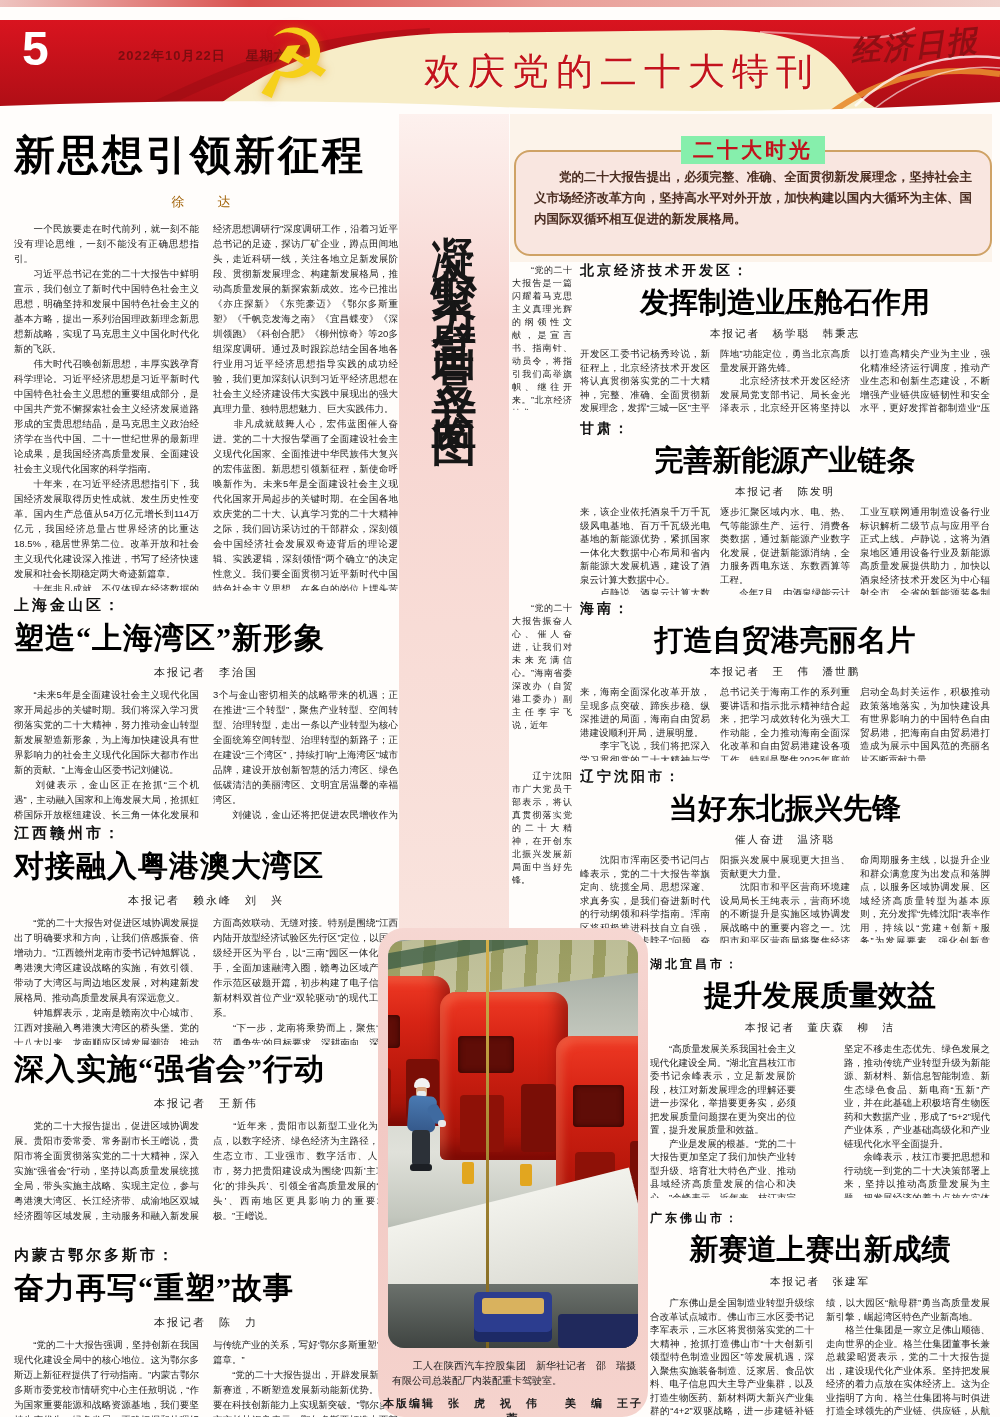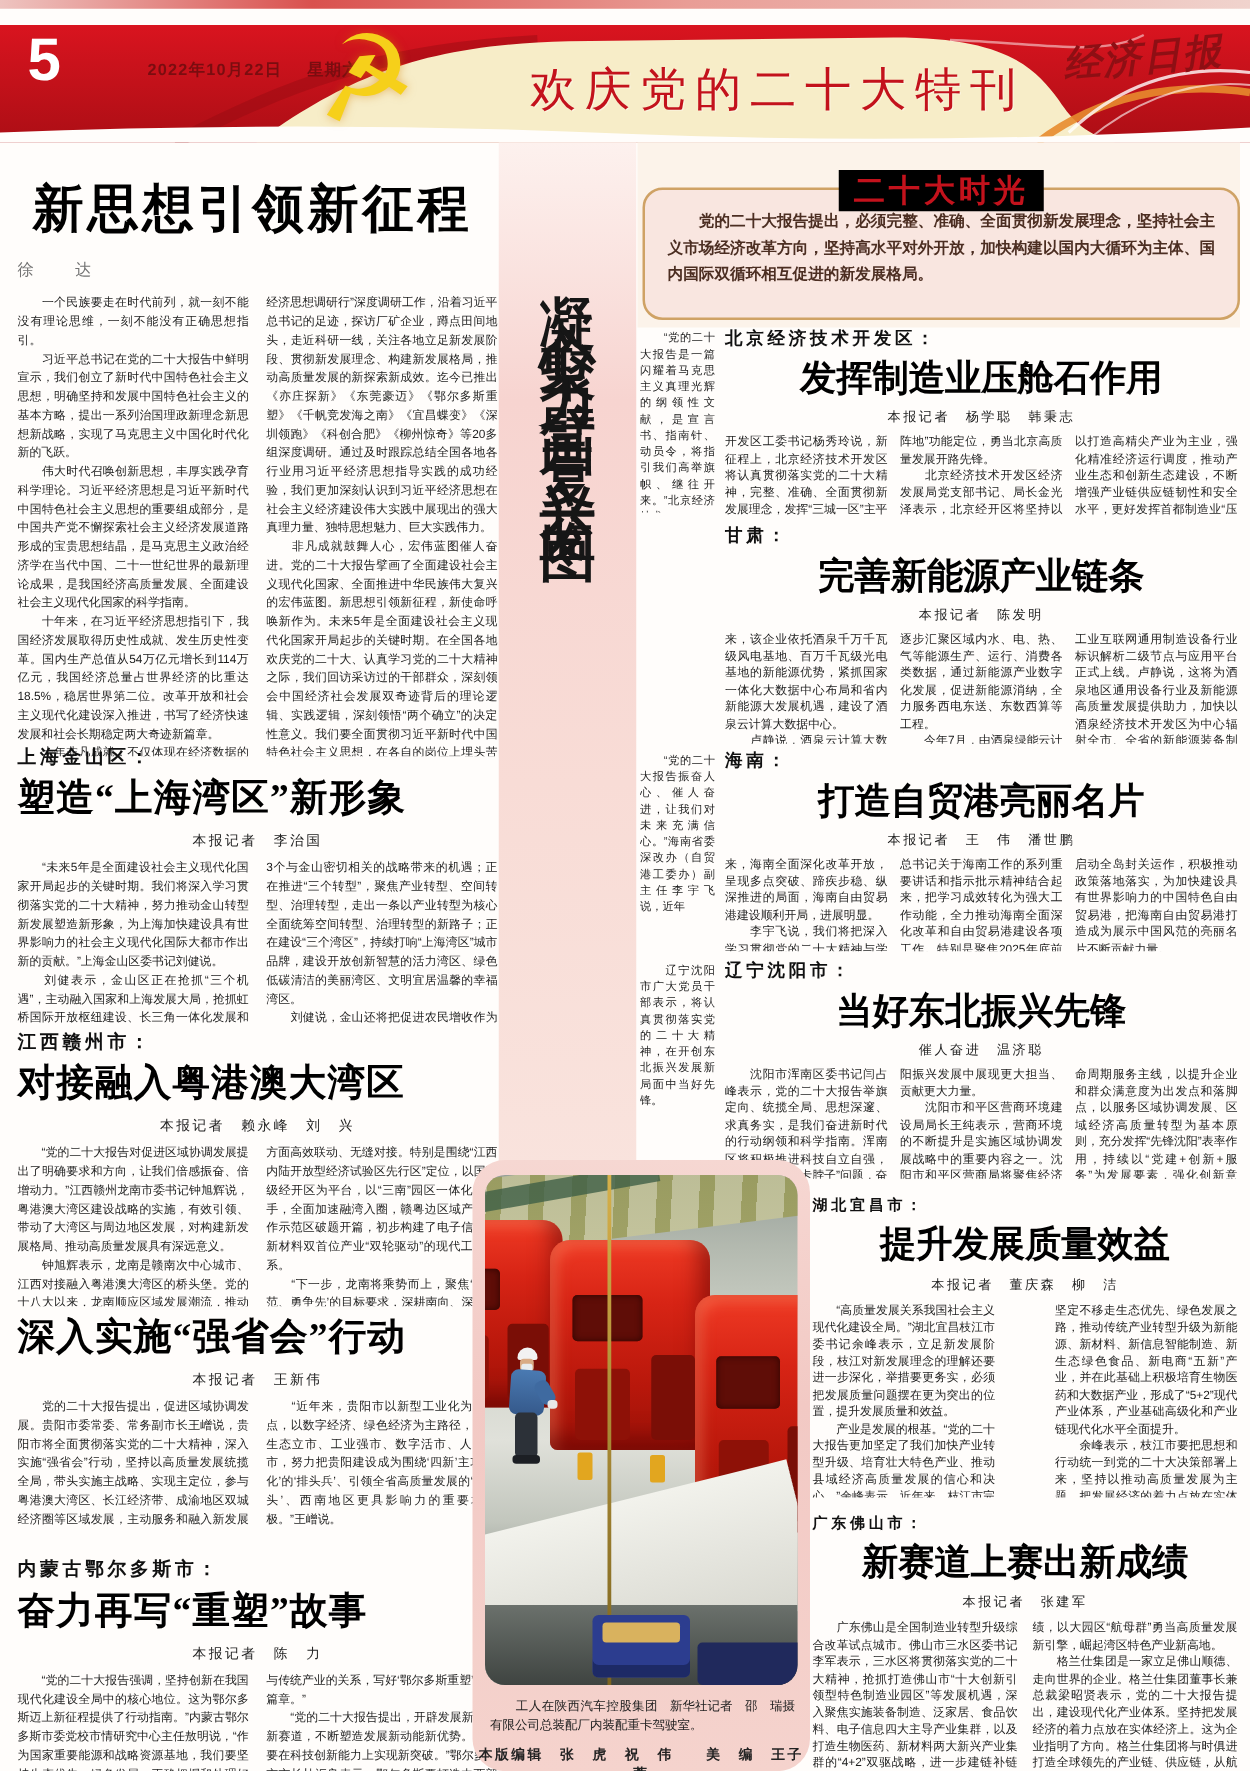--- a/index.html
+++ b/index.html
@@ -24,43 +24,43 @@
             transform:rotate(-5deg);letter-spacing:2px;}
 
   
   .kicker{font-size:15px;font-weight:bold;letter-spacing:3px;color:#111;}
   h2,h3{font-family:"Liberation Serif","DejaVu Serif",serif;color:#000;}
   .byline{text-align:center;font-size:11px;color:#222;letter-spacing:2px;}
   .col{flex:1;font-size:9.5px;line-height:15px;text-align:justify;overflow:hidden;white-space:pre-wrap;color:#1d1d1d;}
 
   
   .lead-art{position:absolute;left:14px;top:128px;width:384px;}
-  .lead-art h2{margin:12px;font-size:41px;font-weight:900;letter-spacing:3px;}
-  .lead-author{text-align:left;font-size:13px;letter-spacing:10px;margin:10px 0 10px;color:#737373;}
+  .lead-art h2{margin:0;font-size:41px;font-weight:900;letter-spacing:3px;}
+  .lead-author{text-align:center;font-size:13px;letter-spacing:10px;margin:10px 0 10px;color:#a16207;}
   .lead-cols{display:flex;gap:14px;height:370px;}
 
   
   .l-art{position:absolute;left:14px;width:384px;}
   .l-art h3{margin:3px 0 6px;font-size:30px;font-weight:900;letter-spacing:1px;}
   .l-art .byline{margin-bottom:7px;}
   .l-cols{display:flex;gap:14px;}
 
   
   .v-strip{position:absolute;left:399px;top:114px;width:110px;height:826px;
            background:linear-gradient(180deg,#fdf1ee 0%,#f7d4d0 25%,#f8dcd6 62%,#f9e3dd 100%);}
   .v-headline{position:absolute;left:50%;top:86px;transform:translateX(-50%);
               writing-mode:vertical-rl;text-orientation:upright;font-size:45px;font-weight:900;
               letter-spacing:21px;color:#161616;}
 
   
   .rt-bg{position:absolute;left:510px;top:114px;width:482px;height:148px;background:#fcf3ea;}
   .spotlight{position:absolute;left:514px;top:150px;width:474px;height:102px;border:2px solid #cfa265;
              border-radius:16px;background:#f9e6e0;}
-  .spot-title{position:absolute;top:-16px;left:50%;transform:translateX(-50%);padding:0 12px;background:#000000;
-              font-size:25px;font-weight:900;color:#c3121c;letter-spacing:3px;white-space:nowrap;}
+  .spot-title{position:absolute;top:-16px;left:50%;transform:translateX(-50%);padding:0 12px;background:#86efac;
+              font-size:21px;font-weight:900;color:#c3121c;letter-spacing:3px;white-space:nowrap;}
   .spot-body{padding:15px 18px 0;font-size:12.5px;font-weight:bold;line-height:21px;color:#4c2e22;
              text-align:justify;white-space:pre-wrap;}
 
   
   .r-art{position:absolute;left:512px;width:478px;}
   .r-lead{position:absolute;left:0;top:2px;width:60px;font-size:9px;line-height:13px;text-align:justify;
           overflow:hidden;white-space:pre-wrap;color:#1d1d1d;}
   .r-main{margin-left:68px;}
   .r-main .kicker{font-size:14px;}
   .r-main h3{margin:3px 0 4px;text-align:center;font-size:29px;font-weight:900;}

